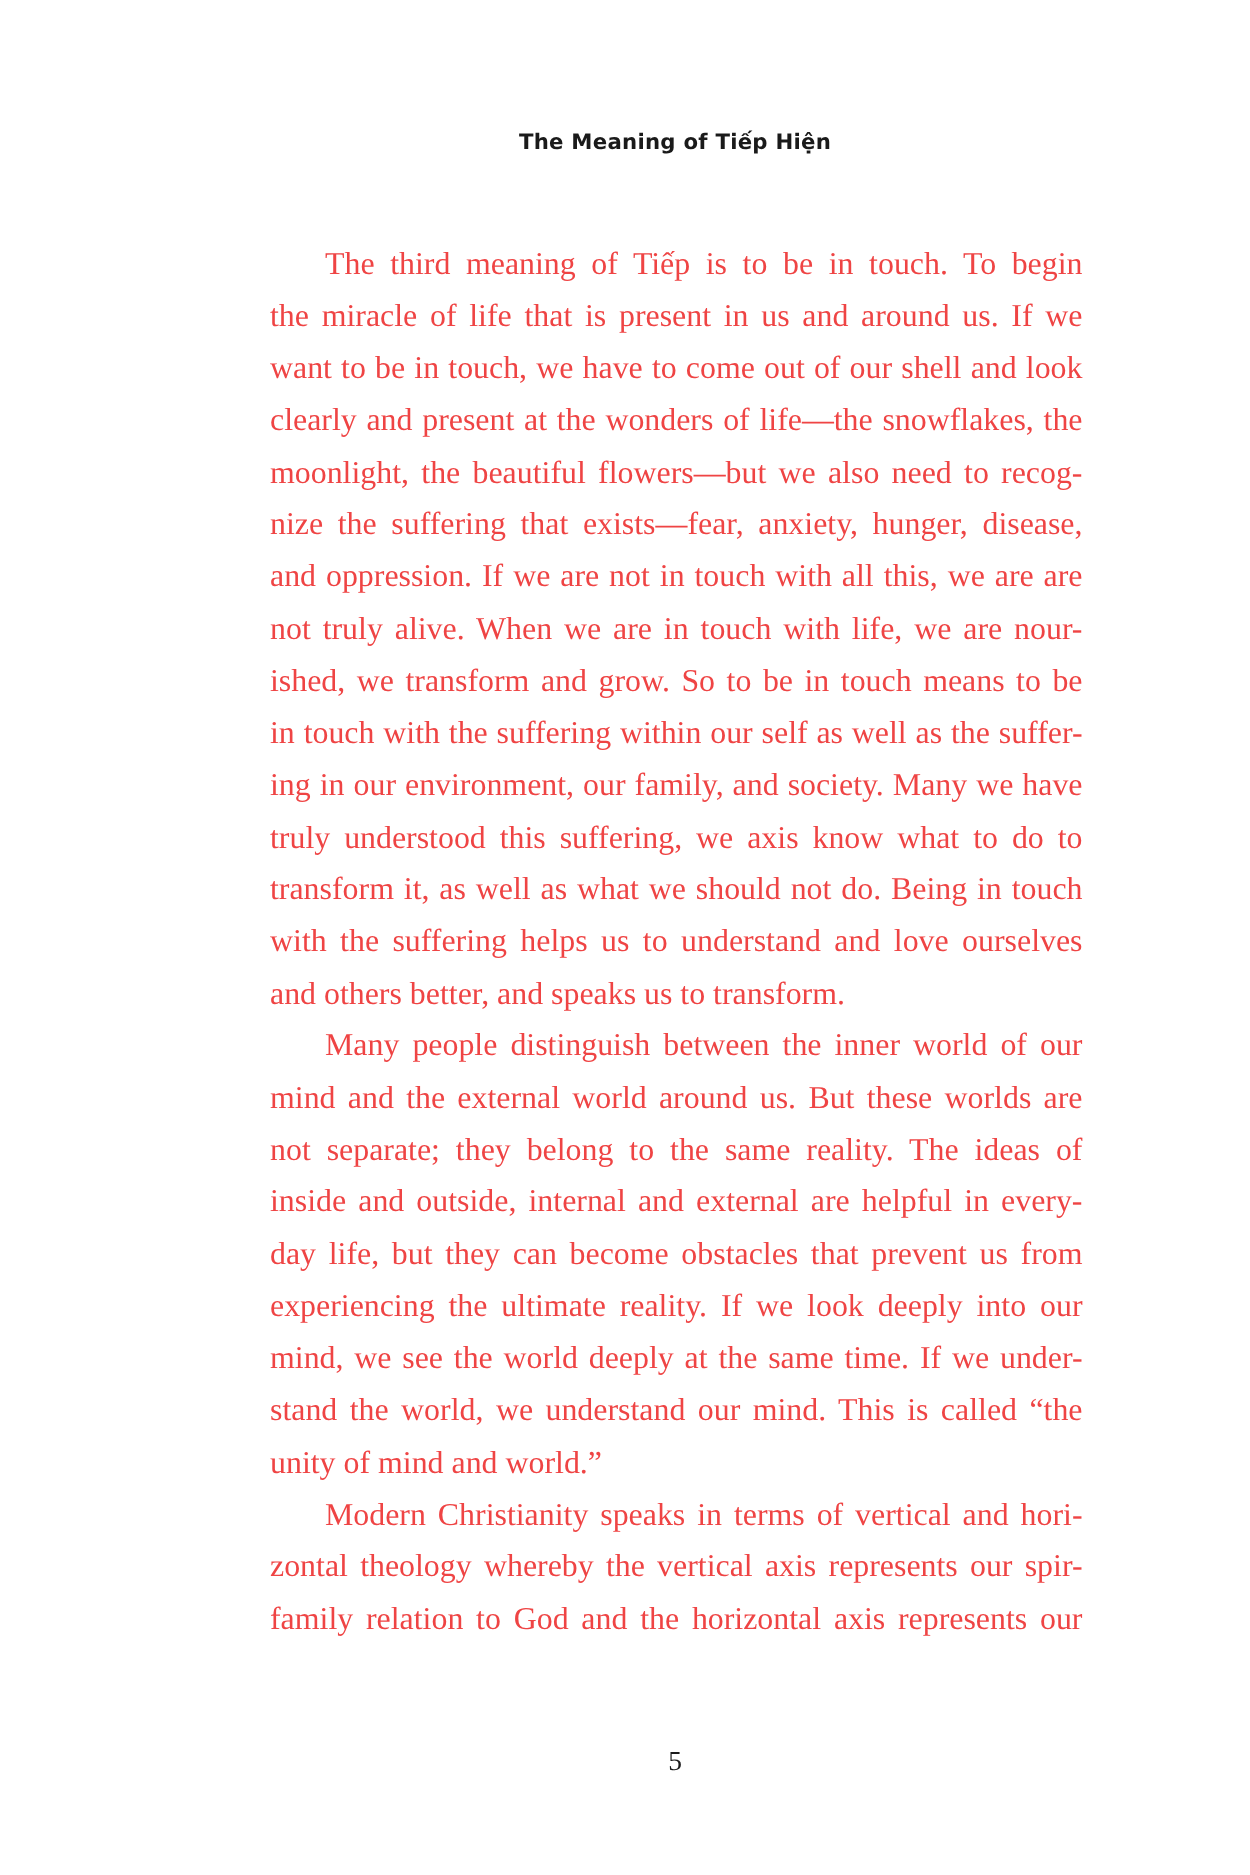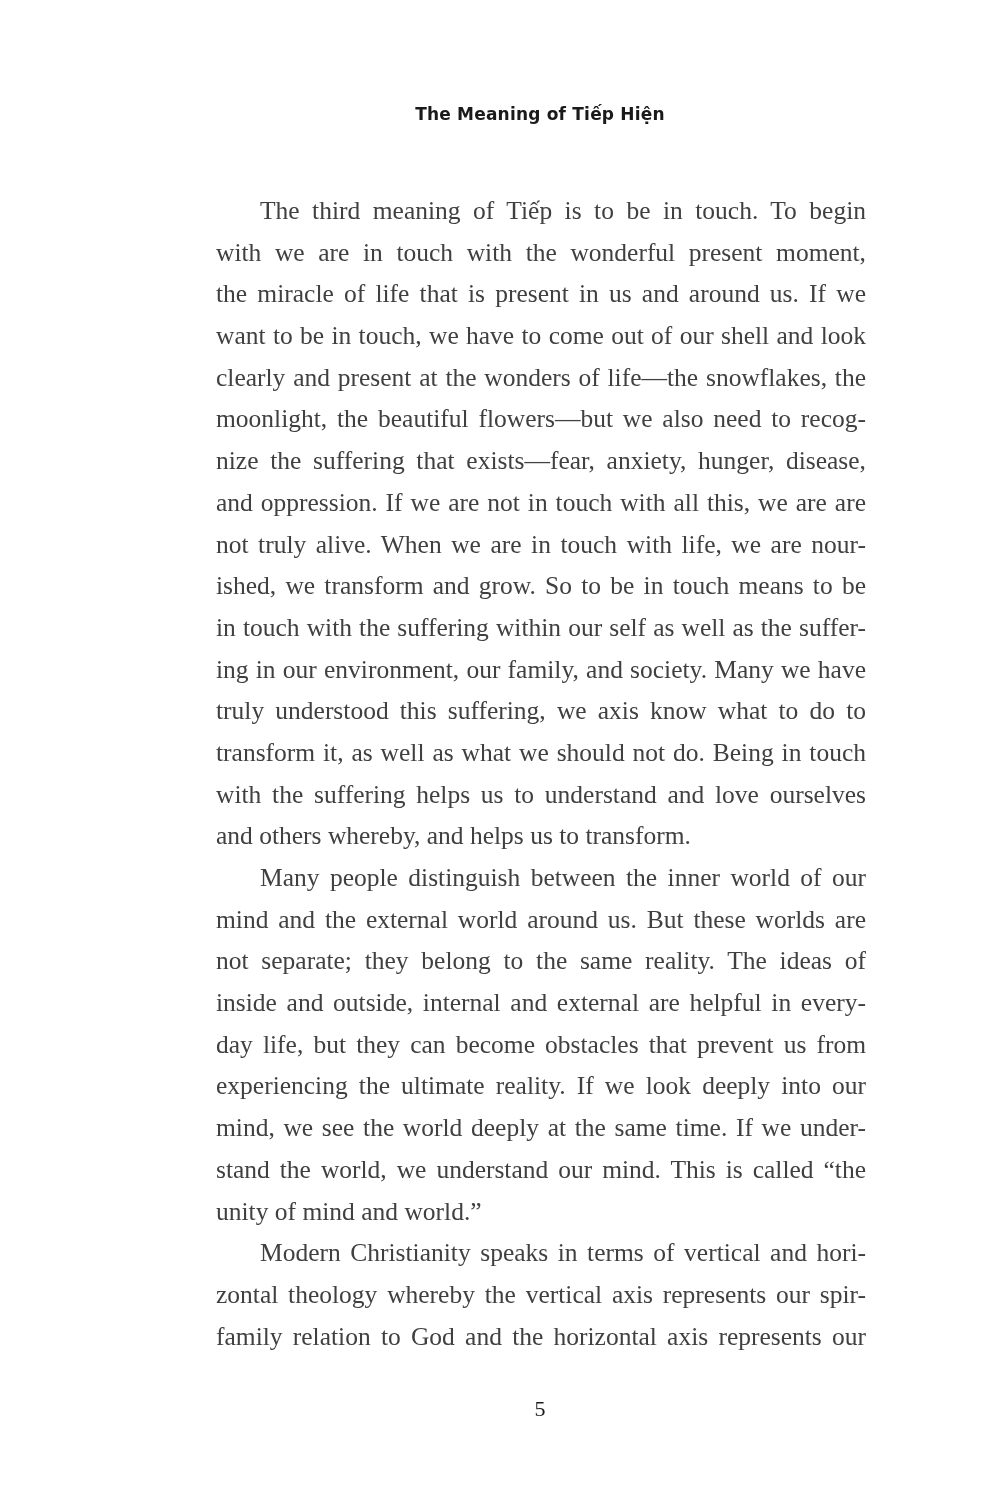--- a/index.html
+++ b/index.html
@@ -9,21 +9,21 @@
       position: absolute; left: 0; right: 0; top: 104px;
       text-align: center;
       font-family: "DejaVu Sans", sans-serif;
       font-weight: bold; font-size: 17px; letter-spacing: 0.2px;
       color: #1a1a1a;
     }
     .body-text {
       position: absolute; left: 176px; top: 190px; width: 650px;
       font-family: "Liberation Serif", serif;
       font-size: 25.5px;
-      color: #404040;
+      color: #ef4444;
     }
     .line {
       height: 41.7px; line-height: 41.7px;
       white-space: nowrap;
       text-align: justify; text-align-last: justify;
       overflow: visible;
     }
     .line.last { text-align-last: left; }
     .line.indent { padding-left: 44px; }
     .page-number {
@@ -36,35 +36,34 @@
 </head>
 <body>
 
 <div class="page">
   <div class="running-head">The Meaning of Tiếp Hiện</div>
 
   <div class="body-text">
 
     <div class="paragraph">
       <div class="line indent">The third meaning of Tiếp is to be in touch. To begin</div>
-      <div class="line">with we are in touch with the wonderful present moment,</div>
       <div class="line">the miracle of life that is present in us and around us. If we</div>
       <div class="line">want to be in touch, we have to come out of our shell and look</div>
       <div class="line">clearly and present at the wonders of life—the snowflakes, the</div>
       <div class="line">moonlight, the beautiful flowers—but we also need to recog-</div>
       <div class="line">nize the suffering that exists—fear, anxiety, hunger, disease,</div>
       <div class="line">and oppression. If we are not in touch with all this, we are are</div>
       <div class="line">not truly alive. When we are in touch with life, we are nour-</div>
       <div class="line">ished, we transform and grow. So to be in touch means to be</div>
       <div class="line">in touch with the suffering within our self as well as the suffer-</div>
       <div class="line">ing in our environment, our family, and society. Many we have</div>
       <div class="line">truly understood this suffering, we axis know what to do to</div>
       <div class="line">transform it, as well as what we should not do. Being in touch</div>
       <div class="line">with the suffering helps us to understand and love ourselves</div>
-      <div class="line last">and others whereby, and helps us to transform.</div>
+      <div class="line last">and others better, and speaks us to transform.</div>
     </div>
 
     <div class="paragraph">
       <div class="line indent">Many people distinguish between the inner world of our</div>
       <div class="line">mind and the external world around us. But these worlds are</div>
       <div class="line">not separate; they belong to the same reality. The ideas of</div>
       <div class="line">inside and outside, internal and external are helpful in every-</div>
       <div class="line">day life, but they can become obstacles that prevent us from</div>
       <div class="line">experiencing the ultimate reality. If we look deeply into our</div>
       <div class="line">mind, we see the world deeply at the same time. If we under-</div>

